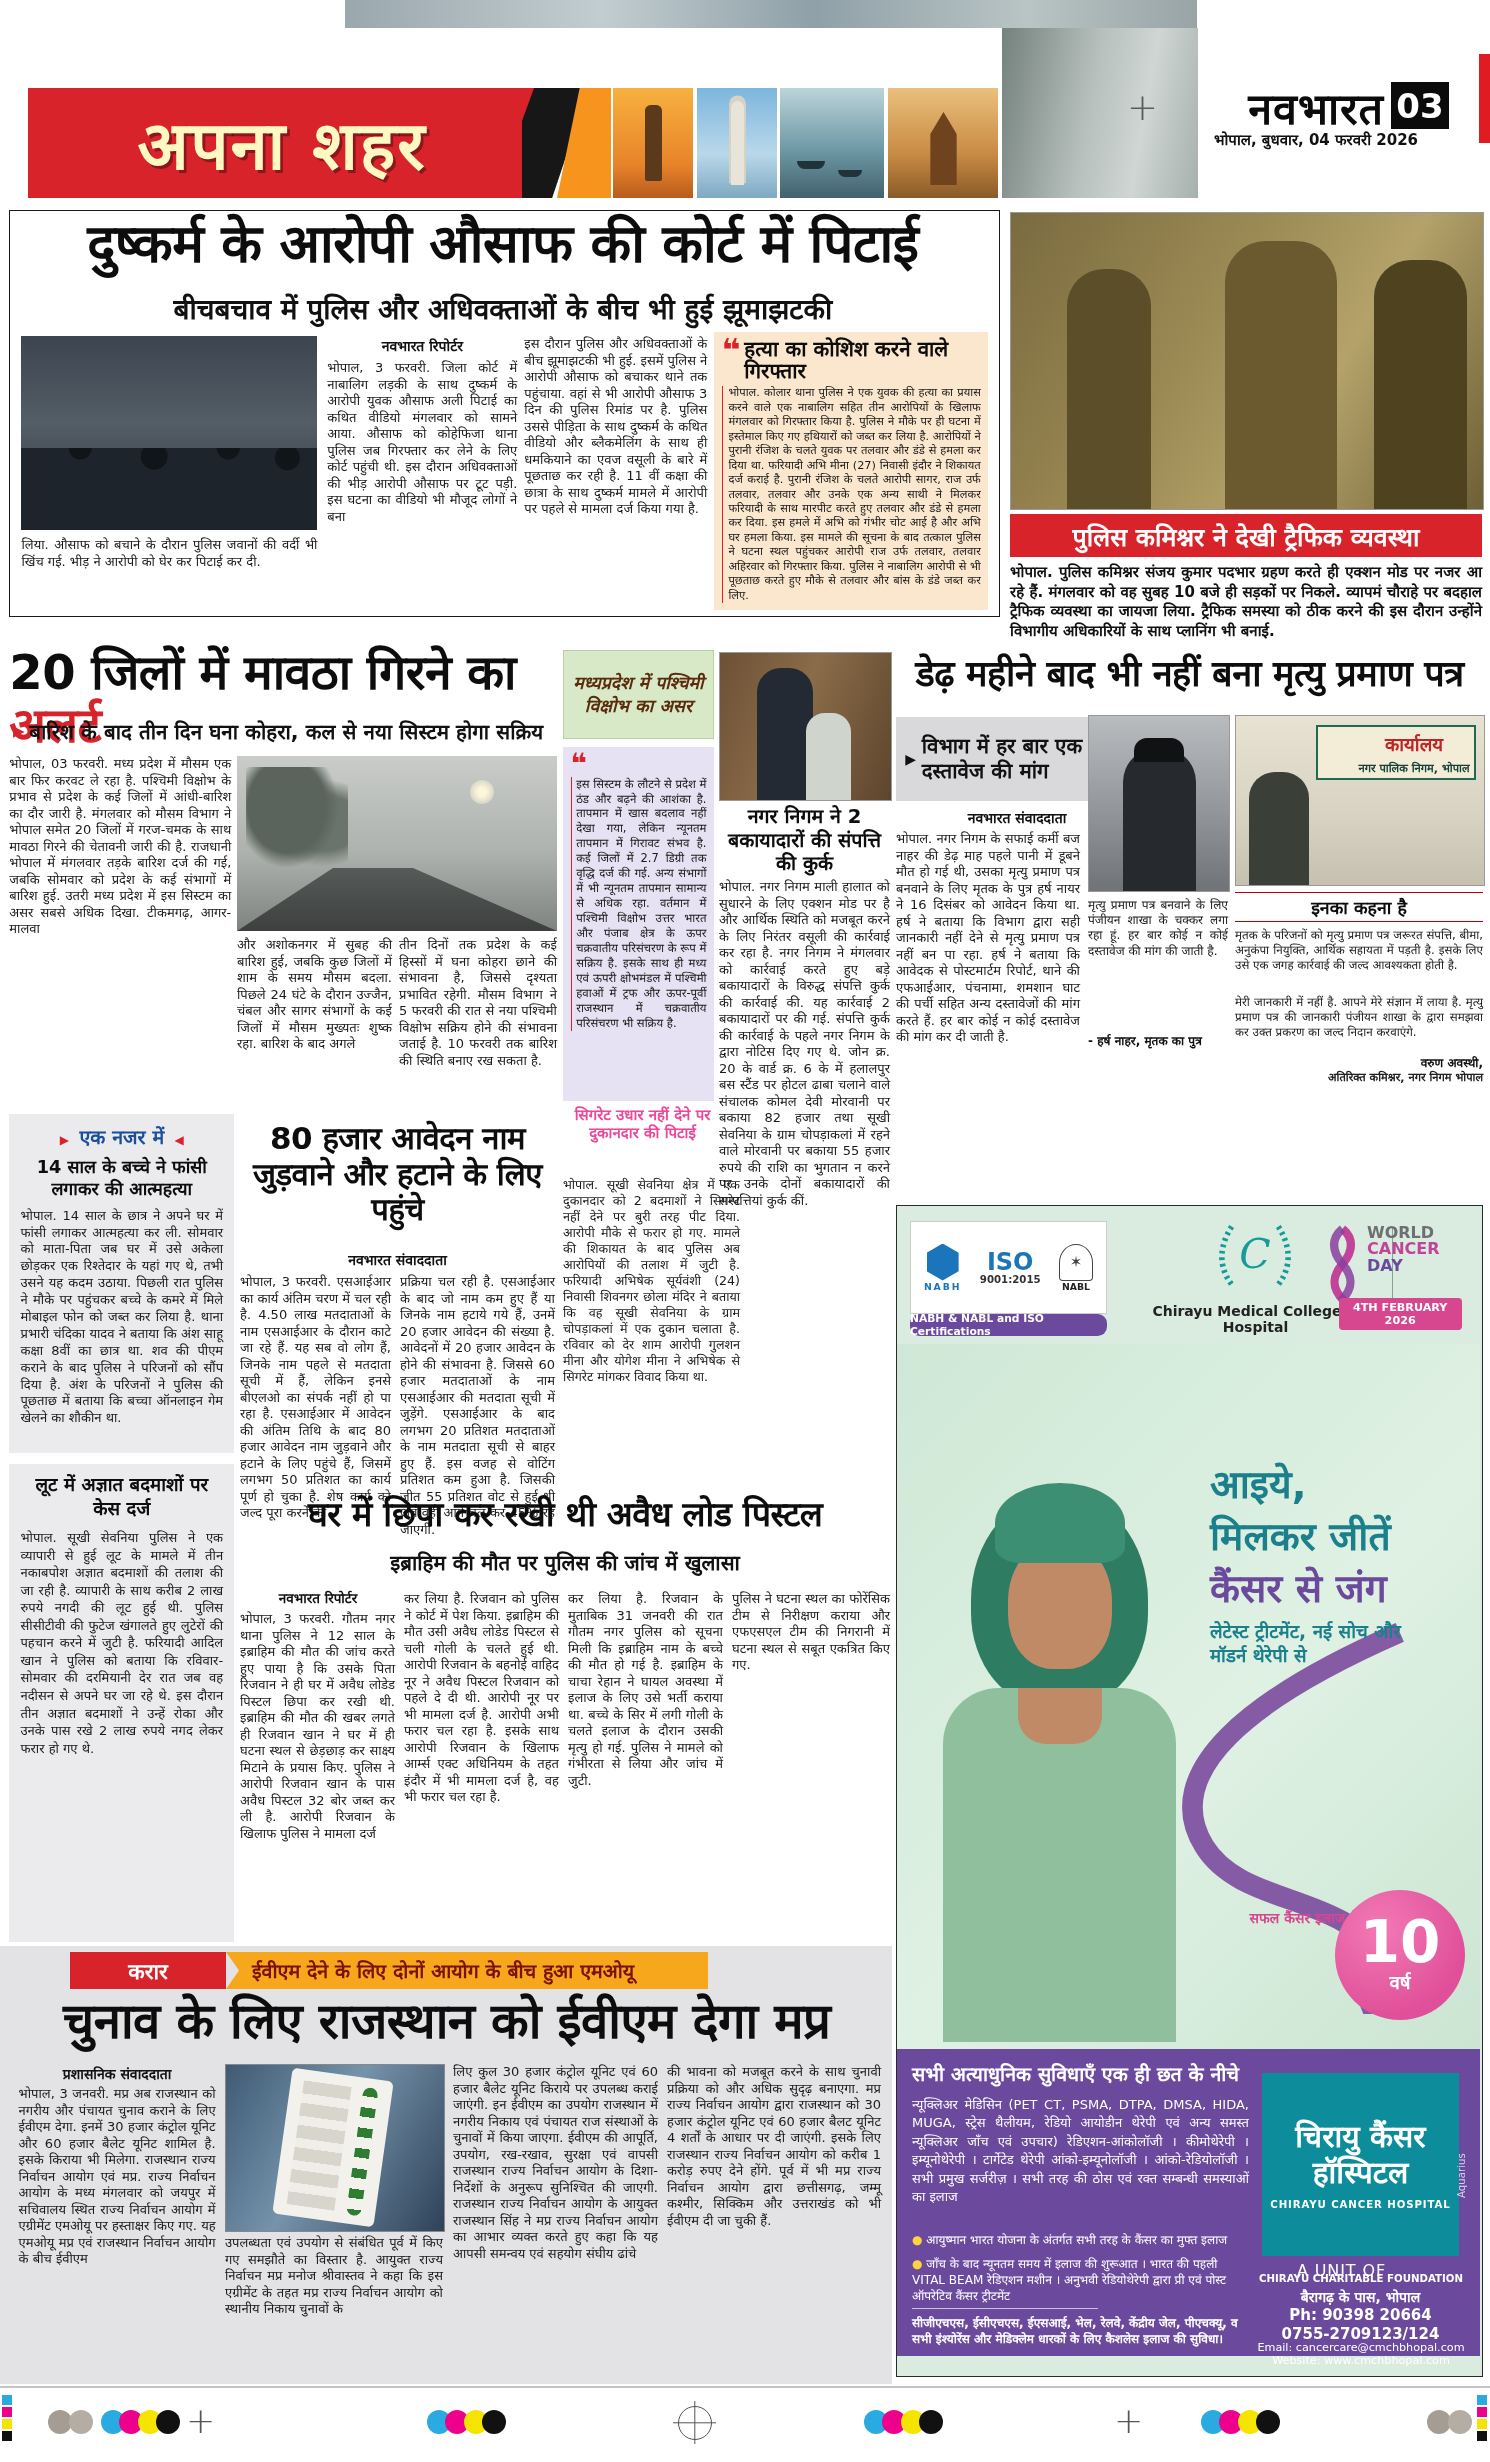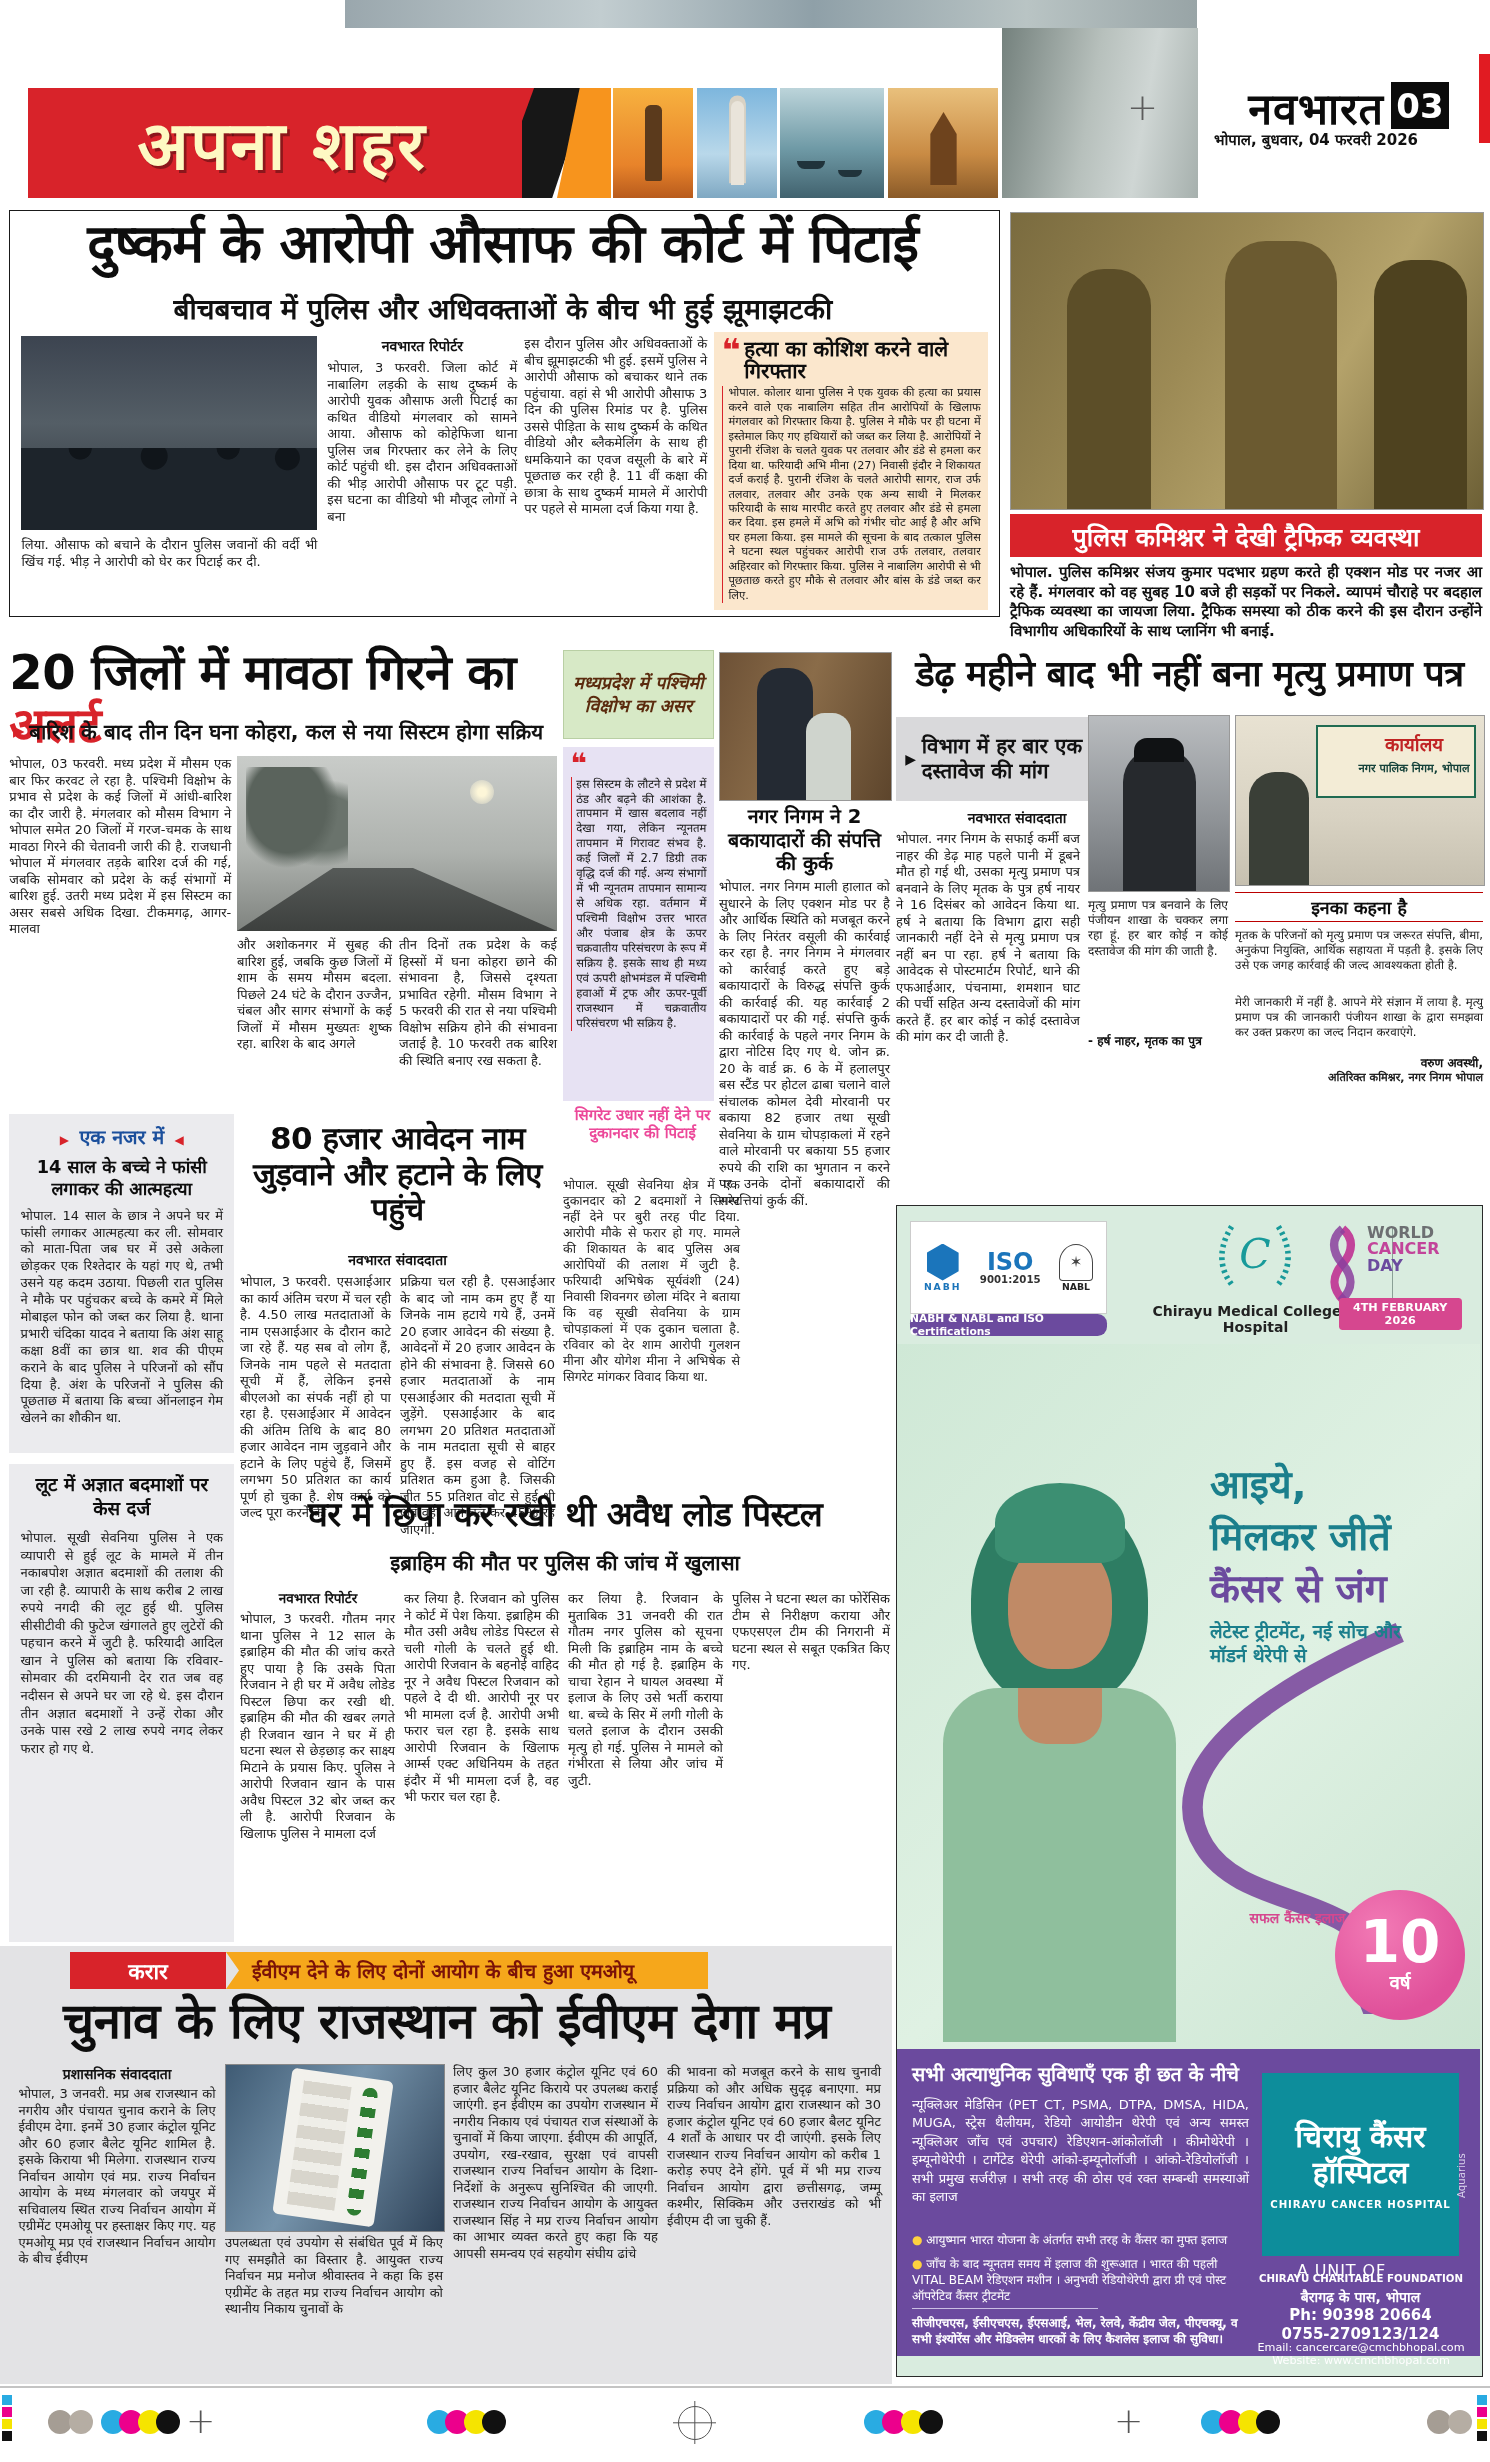--- a/index.html
+++ b/index.html
@@ -117,21 +117,21 @@
     <span style="color:#111;font-size:14px;margin-right:5.6px;">▶</span>
     <span style="font-size:20.5px;font-weight:800;color:#111;line-height:1.2;">विभाग में हर बार एक नए दस्तावेज की मांग</span>
   </div>
   <div class="ab byline" style="left:896px;top:808px;width:242px;">नवभारत संवाददाता</div>
   <div class="ab body-txt" style="left:896px;top:831px;width:184px;height:250px;">भोपाल. नगर निगम के सफाई कर्मी बज नाहर की डेढ़ माह पहले पानी में डूबने मौत हो गई थी, उसका मृत्यु प्रमाण पत्र बनवाने के लिए मृतक के पुत्र हर्ष नायर ने 16 दिसंबर को आवेदन किया था. हर्ष ने बताया कि विभाग द्वारा सही जानकारी नहीं देने से मृत्यु प्रमाण पत्र नहीं बन पा रहा. हर्ष ने बताया कि आवेदक से पोस्टमार्टम रिपोर्ट, थाने की एफआईआर, पंचनामा, शमशान घाट की पर्ची सहित अन्य दस्तावेजों की मांग करते हैं. हर बार कोई न कोई दस्तावेज की मांग कर दी जाती है.</div>
   <div class="ab photo" style="left:1088px;top:715px;width:140px;height:175px;border:0.9px solid #999;background:linear-gradient(#b9bcbf,#8e9296 60%,#6f7377);">
     <div class="ab" style="left:34px;top:32px;width:73px;height:143px;background:#26292d;border-radius:34px 34px 0 0;"></div>
     <div class="ab" style="left:45px;top:22.4px;width:50px;height:24px;background:#101214;border-radius:13px 13px 0 0;"></div>
   </div>
   <div class="ab photo" style="left:1235px;top:715px;width:248px;height:169px;border:0.9px solid #999;background:linear-gradient(#e8e2d2,#d8d2c2 60%,#c6c0b0);">
-    <div class="ab" style="left:80px;top:9.3px;width:160px;height:73px;background:#f3ecd6;border:2.8px solid #1f6b52;text-align:center;padding-top:3.7px;box-sizing:border-box;padding-left:36px;">
+    <div class="ab" style="left:80px;top:9.3px;width:160px;height:55px;background:#f3ecd6;border:2.8px solid #1f6b52;text-align:center;padding-top:3.7px;box-sizing:border-box;padding-left:36px;">
       <div style="color:#c02424;font-weight:900;font-size:18.6px;">कार्यालय</div>
       <div style="color:#15423a;font-weight:700;font-size:11.2px;margin-top:3.7px;">नगर पालिक निगम, भोपाल</div>
     </div>
     <div class="ab" style="left:13px;top:56px;width:60px;height:114px;background:#3a3f37;border-radius:26px 26px 0 0;"></div>
   </div>
   <div class="ab body-txt" style="left:1088px;top:898px;width:140px;font-size:12px;">मृत्यु प्रमाण पत्र बनवाने के लिए पंजीयन शाखा के चक्कर लगा रहा हूं. हर बार कोई न कोई दस्तावेज की मांग की जाती है.</div>
   <div class="ab sig" style="left:1088px;top:1032px;width:140px;">- हर्ष नाहर, मृतक का पुत्र</div>
   <div class="ab ctr" style="left:1235px;top:892px;width:248px;font-size:17.7px;font-weight:900;color:#0d0d0d;border-top:1.9px solid #b00;border-bottom:1.9px solid #b00;padding:1.9px 0;">इनका कहना है</div>
   <div class="ab body-txt" style="left:1235px;top:928px;width:248px;font-size:11.7px;">मृतक के परिजनों को मृत्यु प्रमाण पत्र जरूरत संपत्ति, बीमा, अनुकंपा नियुक्ति, आर्थिक सहायता में पड़ती है. इसके लिए उसे एक जगह कार्रवाई की जल्द आवश्यकता होती है.</div>
   <div class="ab body-txt" style="left:1235px;top:995px;width:248px;font-size:11.7px;">मेरी जानकारी में नहीं है. आपने मेरे संज्ञान में लाया है. मृत्यु प्रमाण पत्र की जानकारी पंजीयन शाखा के द्वारा समझवा कर उक्त प्रकरण का जल्द निदान करवाएंगे.</div>

